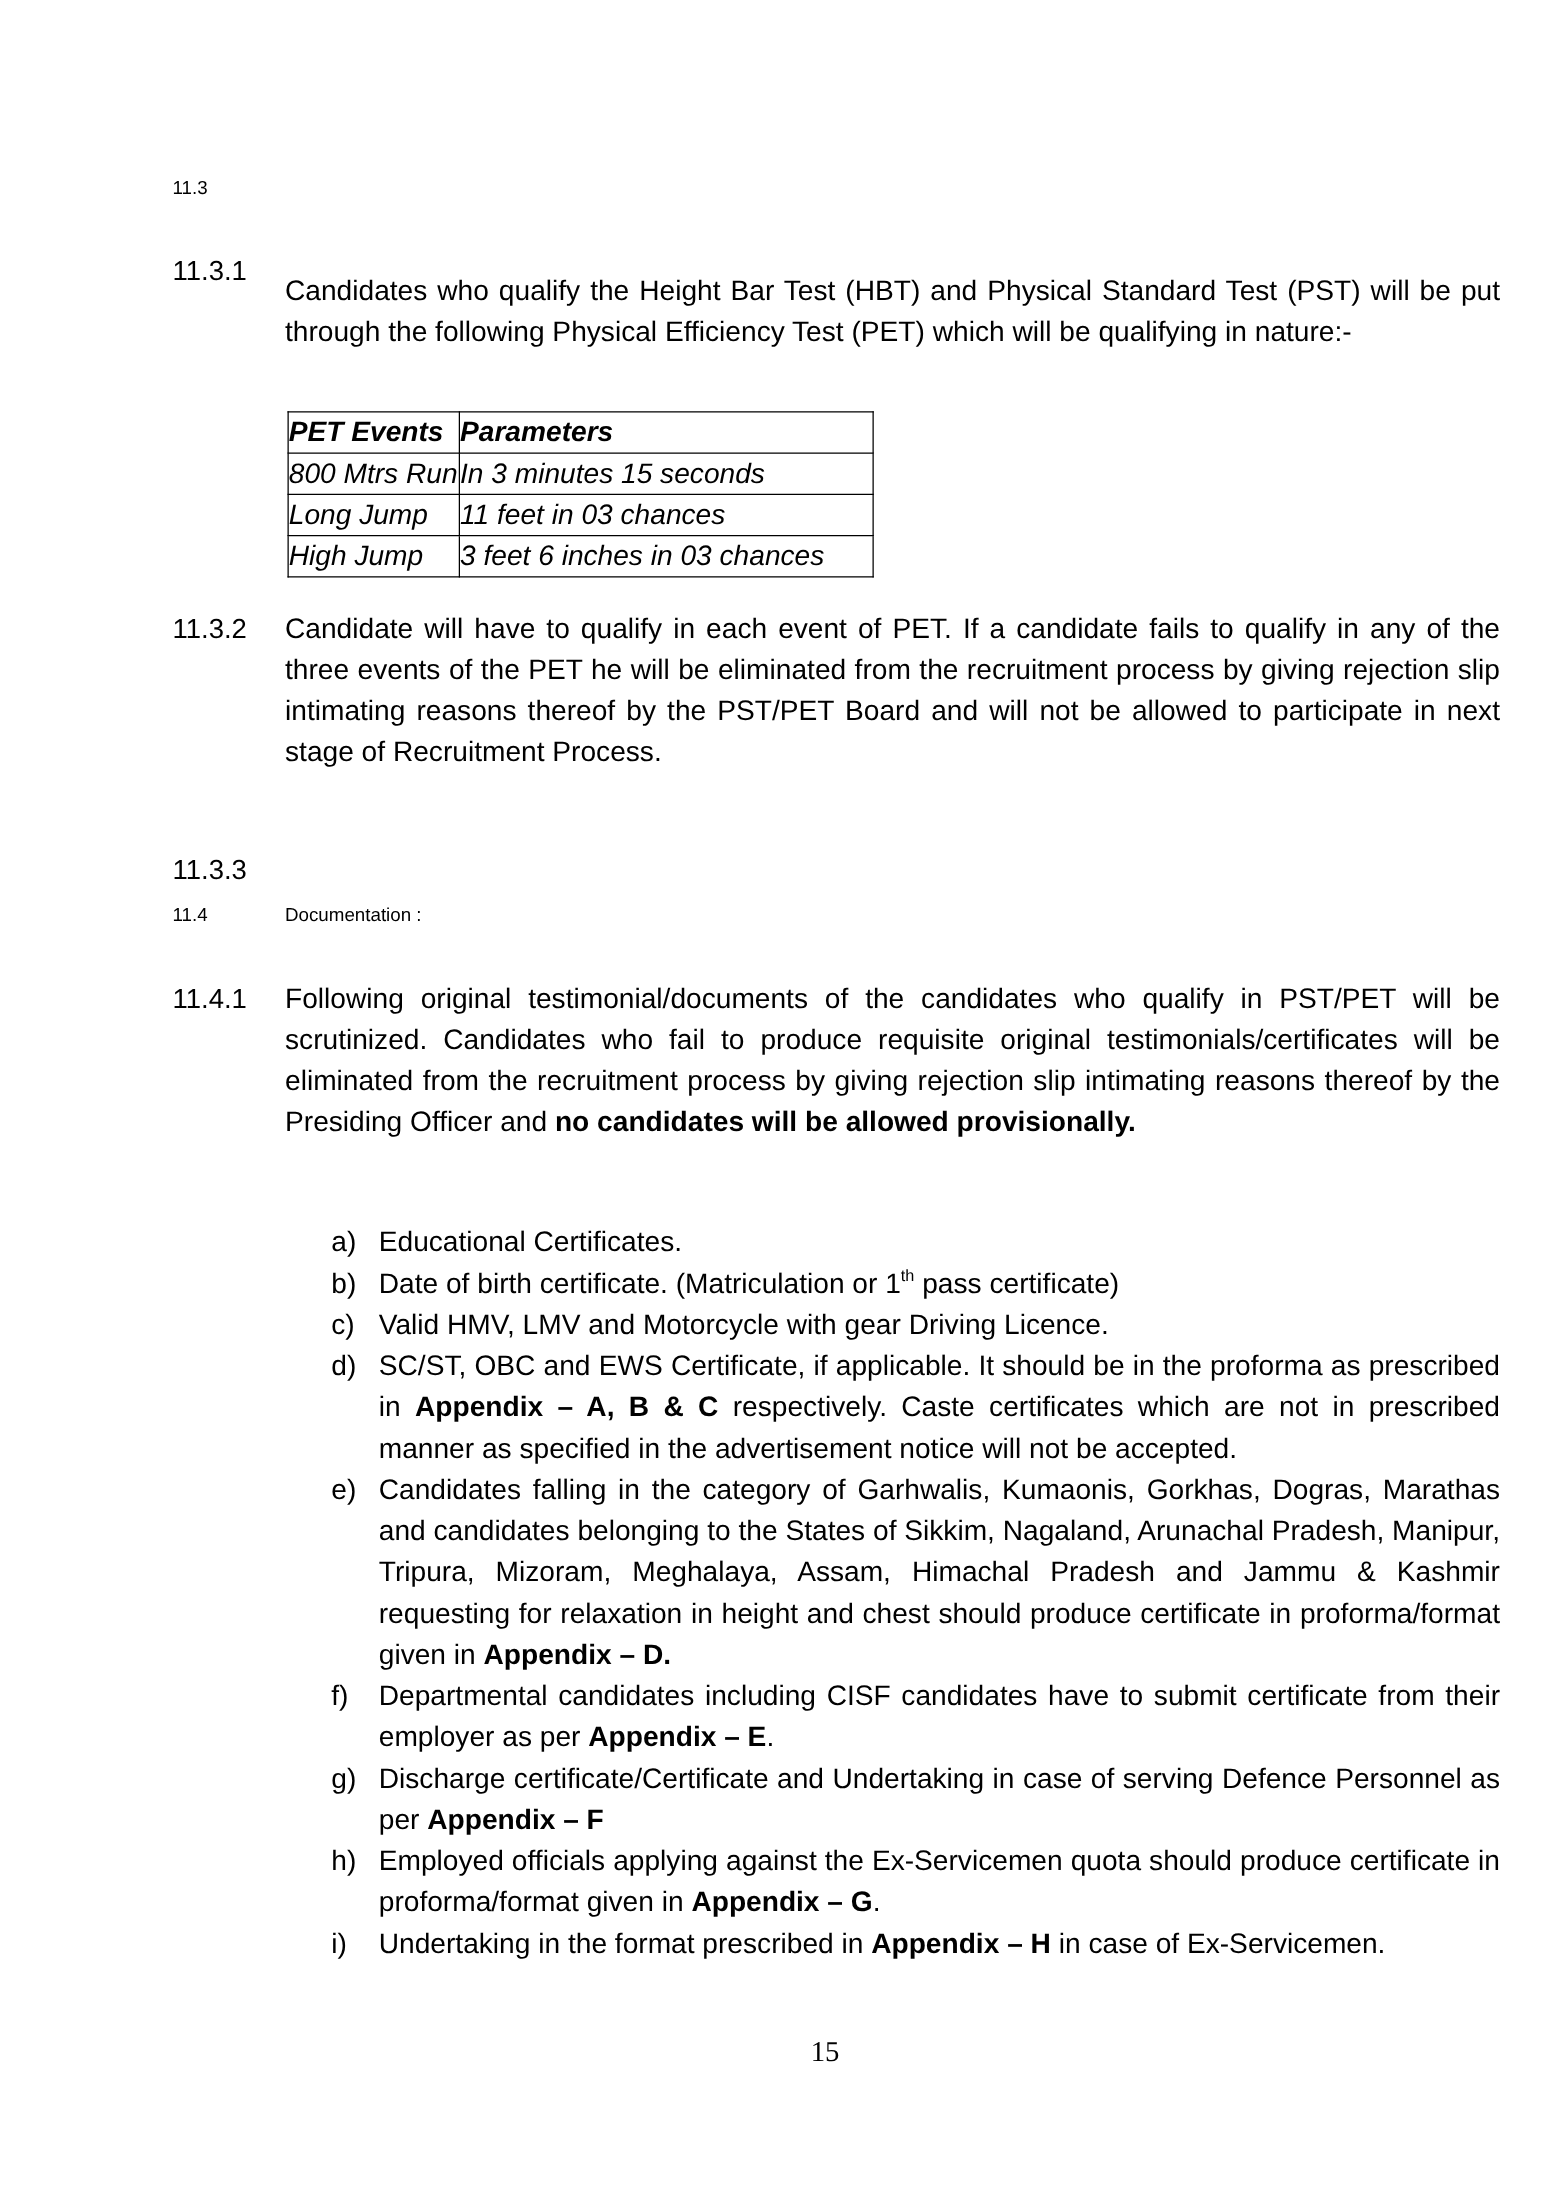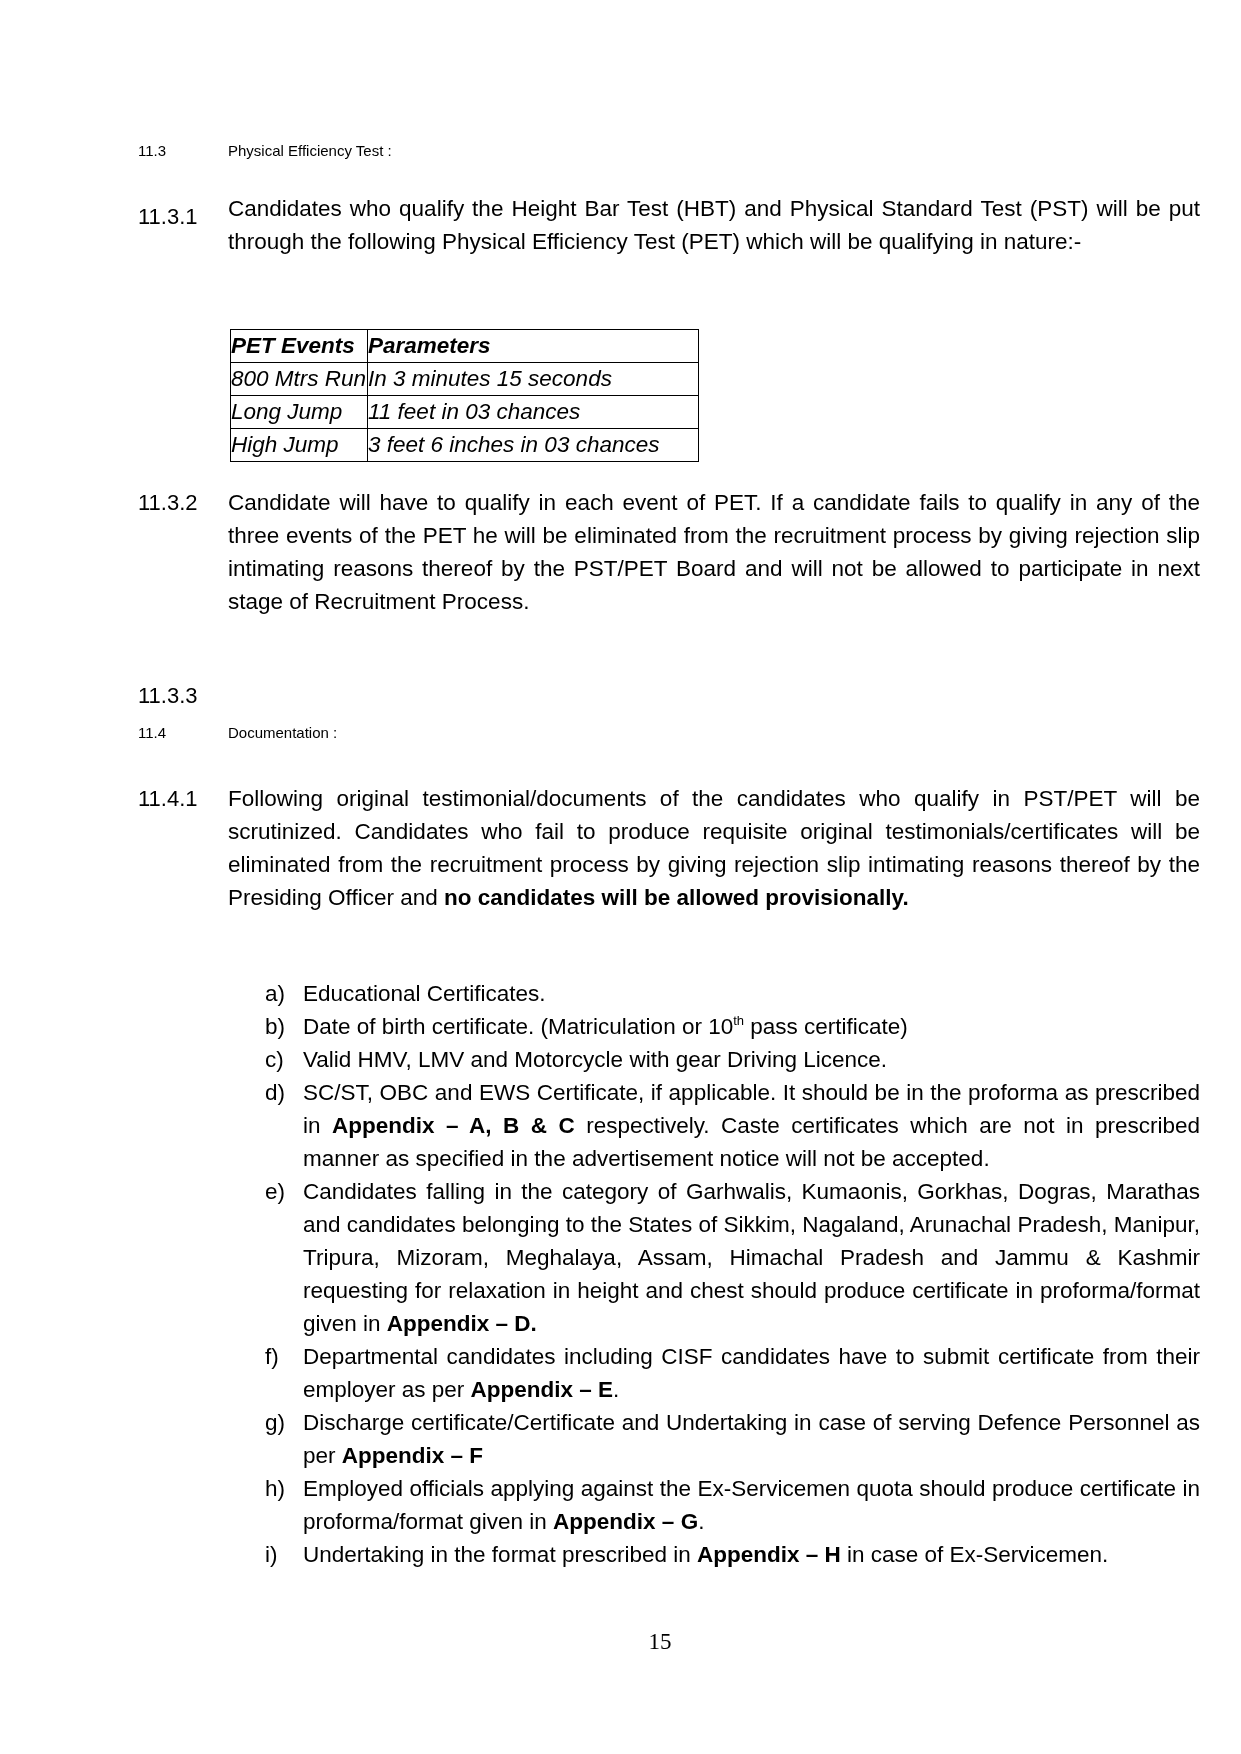--- a/index.html
+++ b/index.html
@@ -25,24 +25,23 @@
   .pageno { position: absolute; top: 1629px; left: 0; width: 1320px; text-align: center;
             font-family: "Liberation Serif", "DejaVu Serif", serif; font-size: 23px; }
 </style>
 </head>
 <body>
 
 <div class="page">
 
 
   <div class="h" style="left:138px; top:134px;">11.3</div>
-  <div class="h" style="left:228px; top:134px;">Physical Efficiency Test :</div>
 
   <div class="num" style="top:200px;">11.3.1</div>
-  <div class="p txt" style="top:192px;">Candidates who qualify the Height Bar Test (HBT) and Physical Standard Test (PST) will be put through the following Physical Efficiency Test (PET) which will be qualifying in nature:-</div>
+  <div class="p txt" style="top:216px;">Candidates who qualify the Height Bar Test (HBT) and Physical Standard Test (PST) will be put through the following Physical Efficiency Test (PET) which will be qualifying in nature:-</div>
 
   <table class="pet">
     <tbody>
         <tr>
       <th class="c1">PET Events</th>
       <th class="c2">Parameters</th>
     </tr>
     <tr>
       <td class="c1">800 Mtrs Run</td>
       <td class="c2">In 3 minutes 15 seconds</td>
@@ -67,21 +66,21 @@
   <div class="h" style="left:228px; top:716px;">Documentation :</div>
 
   <div class="num" style="top:782px;">11.4.1</div>
   <div class="p txt" style="top:782px;"><span>Following original testimonial/documents of the candidates who qualify in PST/PET will be scrutinized. Candidates who fail to produce requisite original testimonials/certificates will be eliminated from the recruitment process by giving rejection slip intimating reasons thereof by the Presiding Officer and </span><span class="b">no candidates will be allowed provisionally.</span></div>
 
   <div class="list" style="top:977px;">
     <div class="li">
       <span class="lbl">a)</span><span>Educational Certificates.</span>
     </div>
     <div class="li">
-      <span class="lbl">b)</span><span>Date of birth certificate. (Matriculation or 10</span><sup>th</sup><span> pass certificate)</span>
+      <span class="lbl">b)</span><span>Date of birth certificate. (Matriculation or 1</span><sup>th</sup><span> pass certificate)</span>
     </div>
     <div class="li">
       <span class="lbl">c)</span><span>Valid HMV, LMV and Motorcycle with gear Driving Licence.</span>
     </div>
     <div class="li">
       <span class="lbl">d)</span><span>SC/ST, OBC and EWS Certificate, if applicable. It should be in the proforma as prescribed in </span><span class="b">Appendix – A, B &amp; C</span><span> respectively. Caste certificates which are not in prescribed manner as specified in the advertisement notice will not be accepted.</span>
     </div>
     <div class="li">
       <span class="lbl">e)</span><span>Candidates falling in the category of Garhwalis, Kumaonis, Gorkhas, Dogras, Marathas and candidates belonging to the States of Sikkim, Nagaland, Arunachal Pradesh, Manipur, Tripura, Mizoram, Meghalaya, Assam, Himachal Pradesh and Jammu &amp; Kashmir requesting for relaxation in height and chest should produce certificate in proforma/format given in </span><span class="b">Appendix – D.</span>
     </div>

